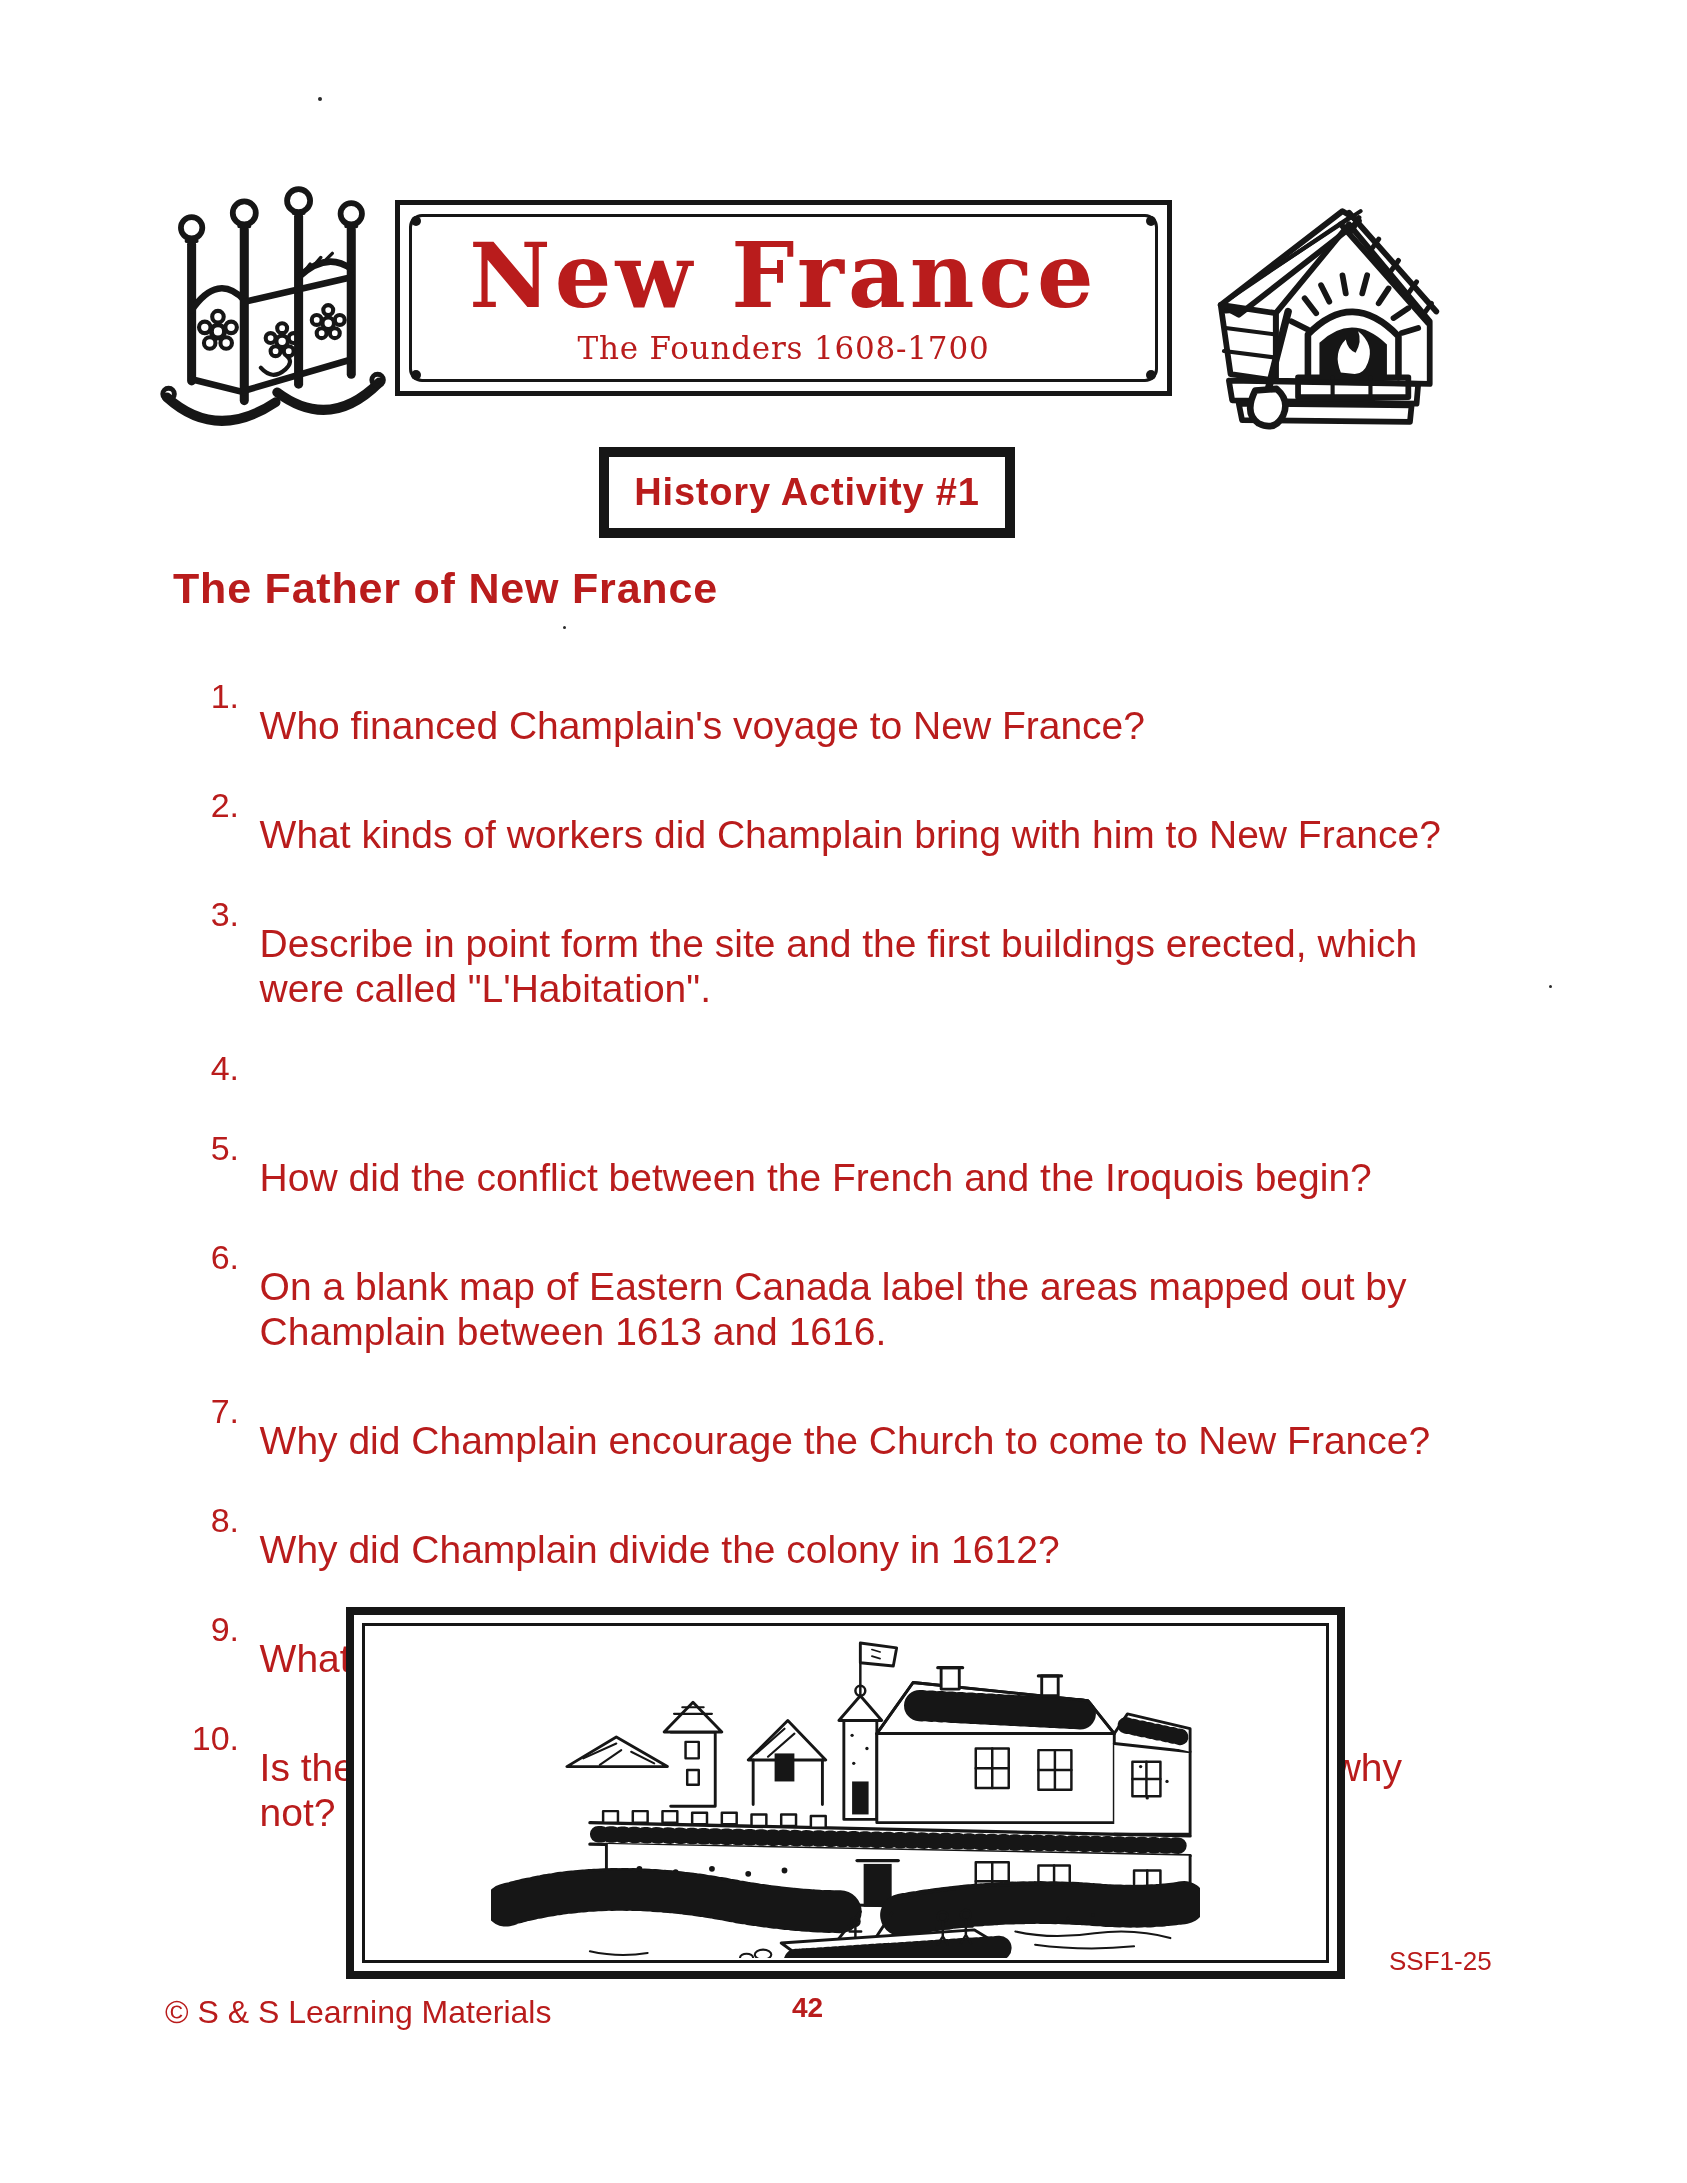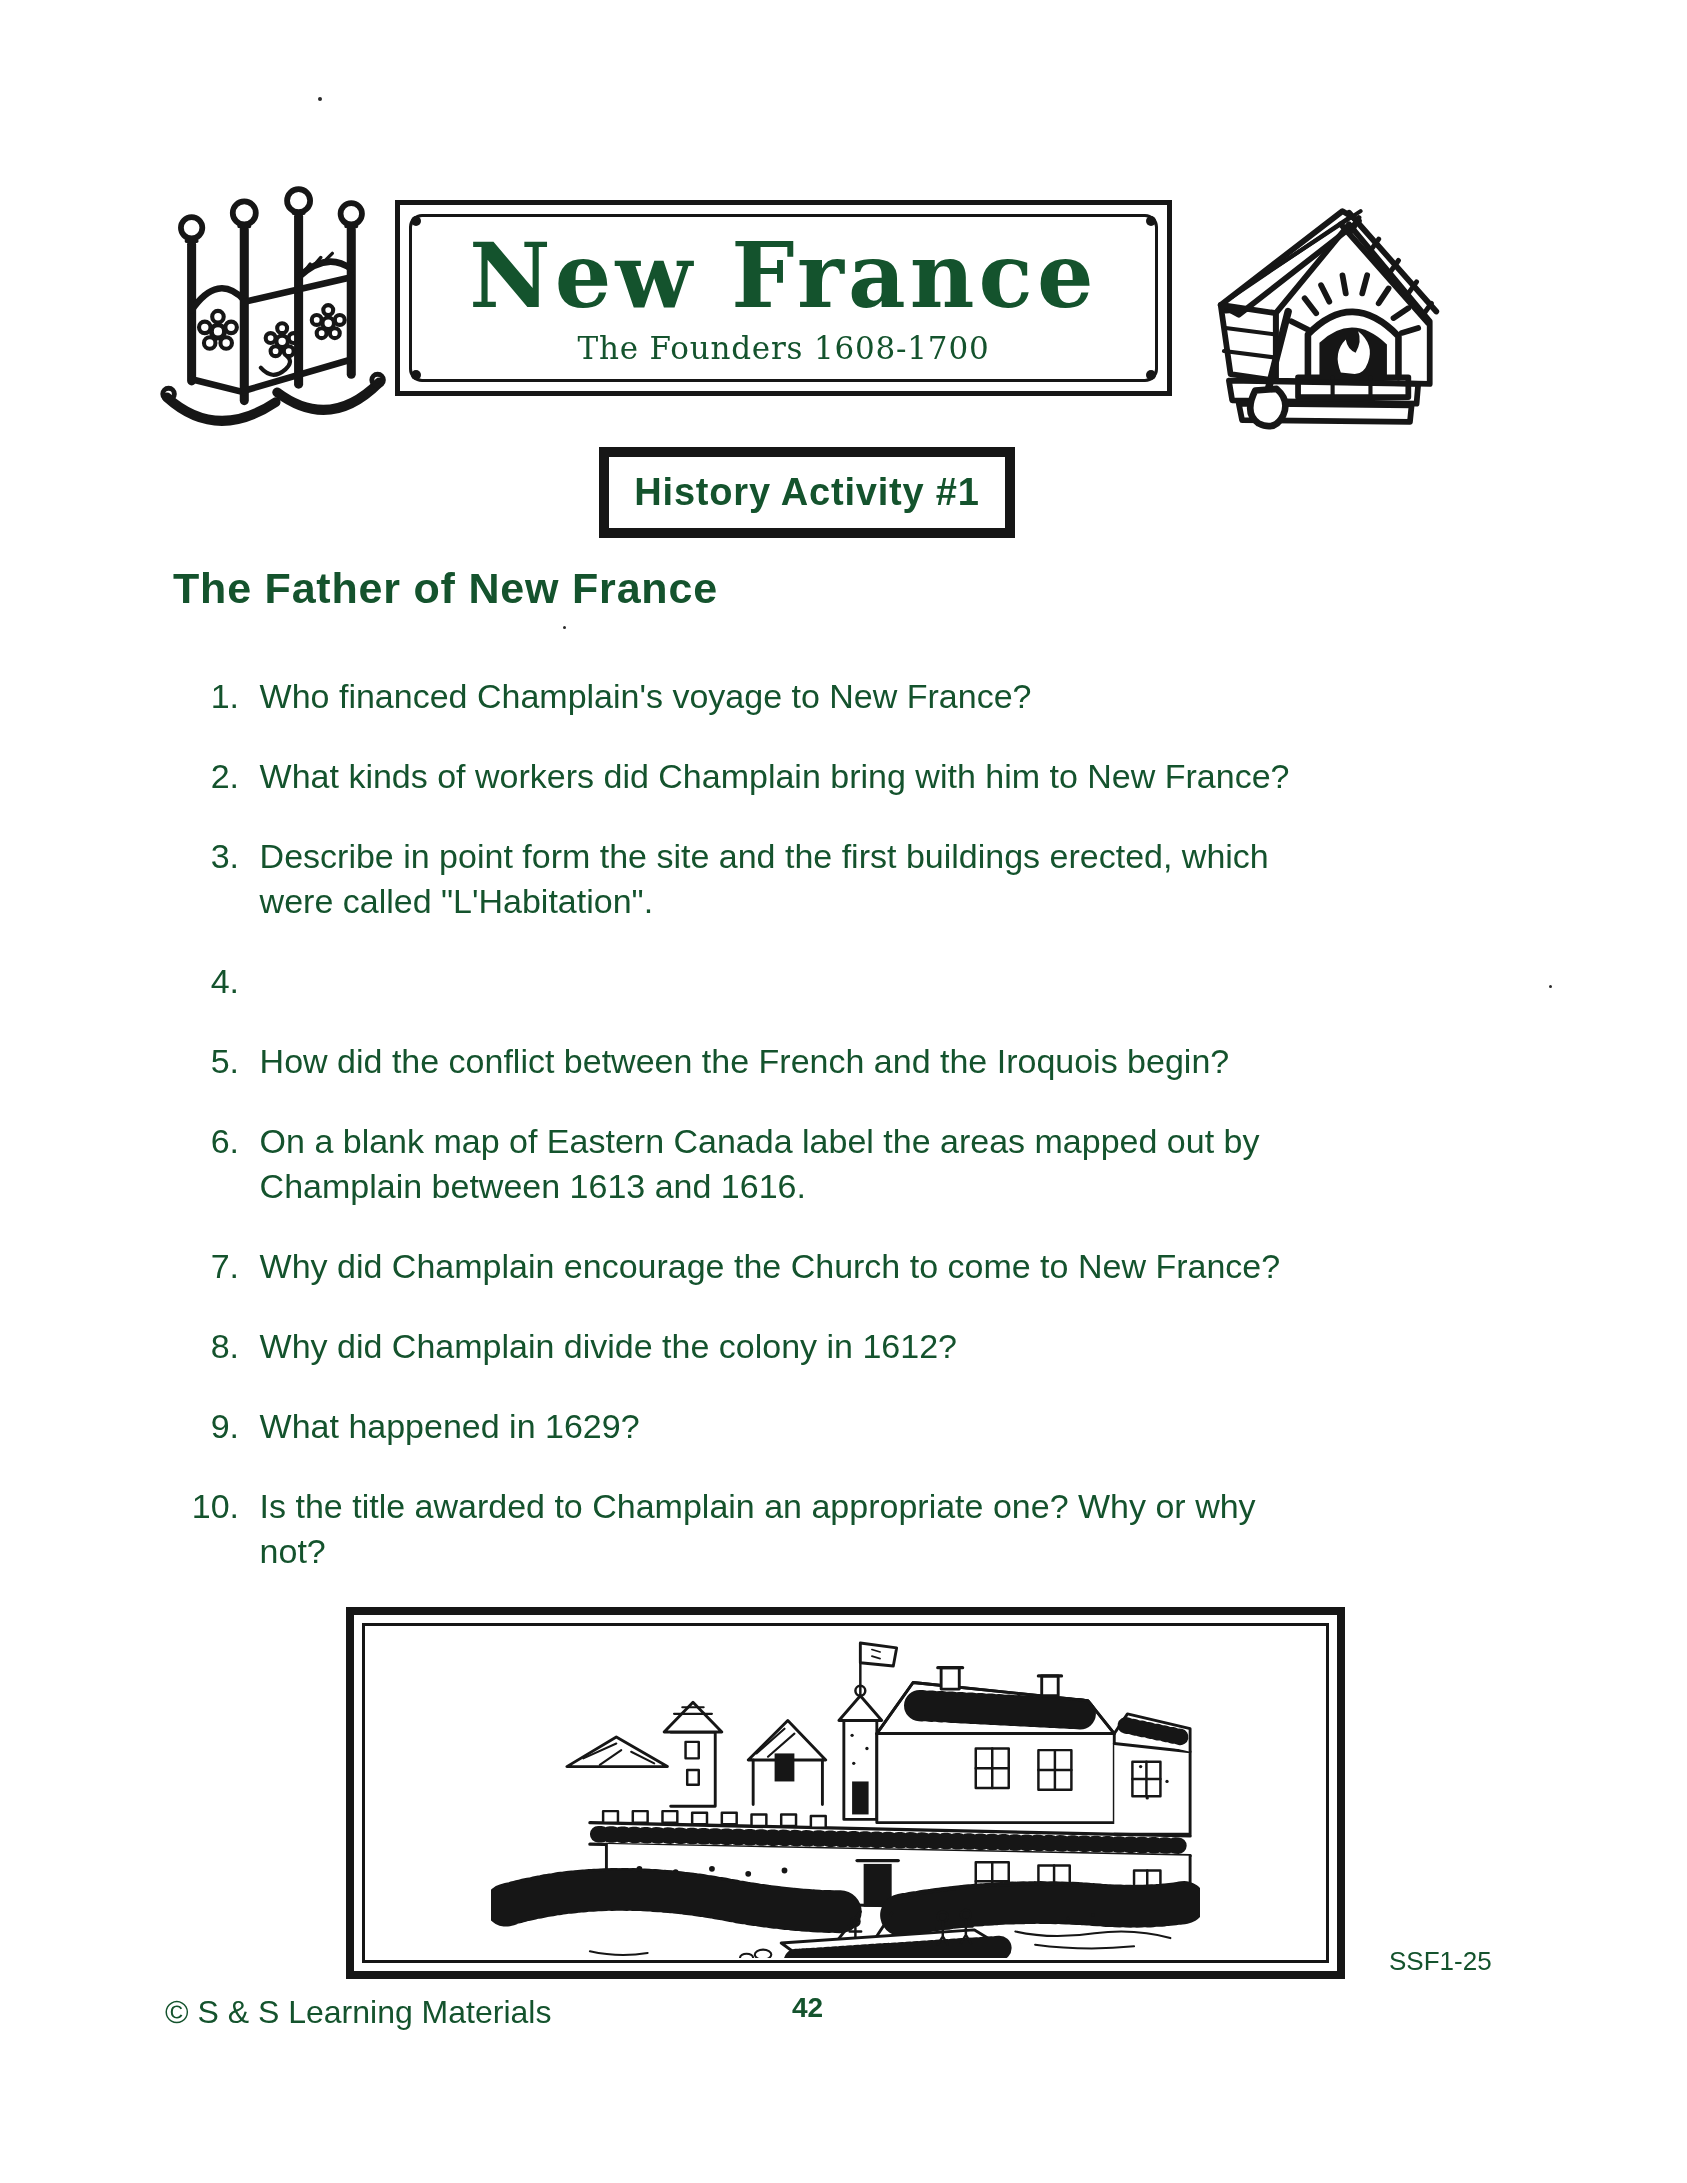--- a/index.html
+++ b/index.html
@@ -1,19 +1,19 @@
 <!DOCTYPE html>
 <html style="font-size:13px"><head>
 <meta charset="utf-8">
 <style>
   * { margin:0; padding:0; box-sizing:border-box; }
   html,body { background:#ffffff; }
   .page {
     position:relative; width:1687px; height:2183px; background:#ffffff;
-    font-family:"Liberation Sans", sans-serif; color:#14532d; overflow:hidden;
+    font-family:"Liberation Sans", sans-serif; color:#b91c1c; overflow:hidden;
   }
   svg { display:block; }
 
   
   .cradle-art { position:absolute; left:152px; top:185px; }
   .hearth-art { position:absolute; left:1196px; top:188px; }
 
   .banner {
     position:absolute; left:395px; top:200px; width:777px; height:196px;
     border:5.8px solid #161616; background:#fff; padding:9px;
@@ -57,22 +57,23 @@
   }
 
   
   .questions { position:absolute; left:173px; top:674px; width:1335px; }
   .q-row { display:flex; align-items:flex-start; margin-bottom:35px; }
   .q-num {
     flex:none; width:66px; text-align:right;
     font-size:34px; line-height:45px;
   }
   .q-text {
-    margin-left:20.6px; font-size:34px; line-height:45px;
+    margin-left:20.6px; font-size:39px; line-height:45px;
     white-space:pre-line;
+    margin-top:29px;
   }
 
   
   .image-box {
     position:absolute; left:346px; top:1607px; width:999px; height:372px;
     border:8.2px solid #161616; padding:8.2px; background:#fff;
   }
   .image-box-inner {
     width:100%; height:100%; border:3.3px solid #161616;
     display:flex; align-items:center; justify-content:center; overflow:hidden;

